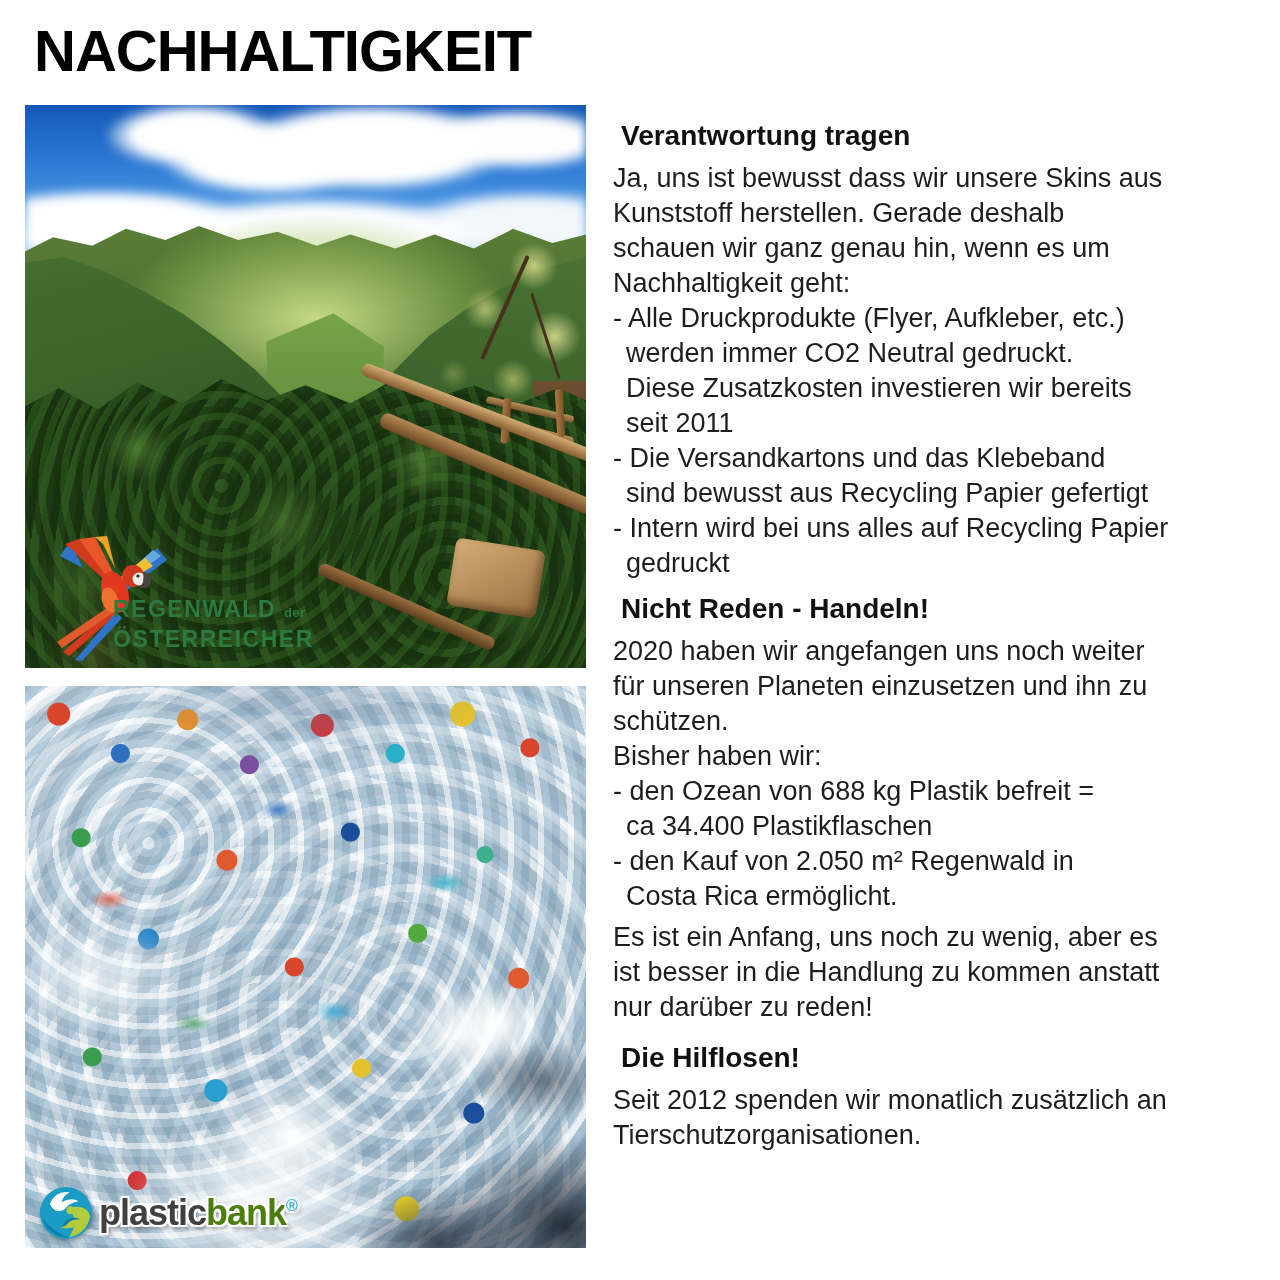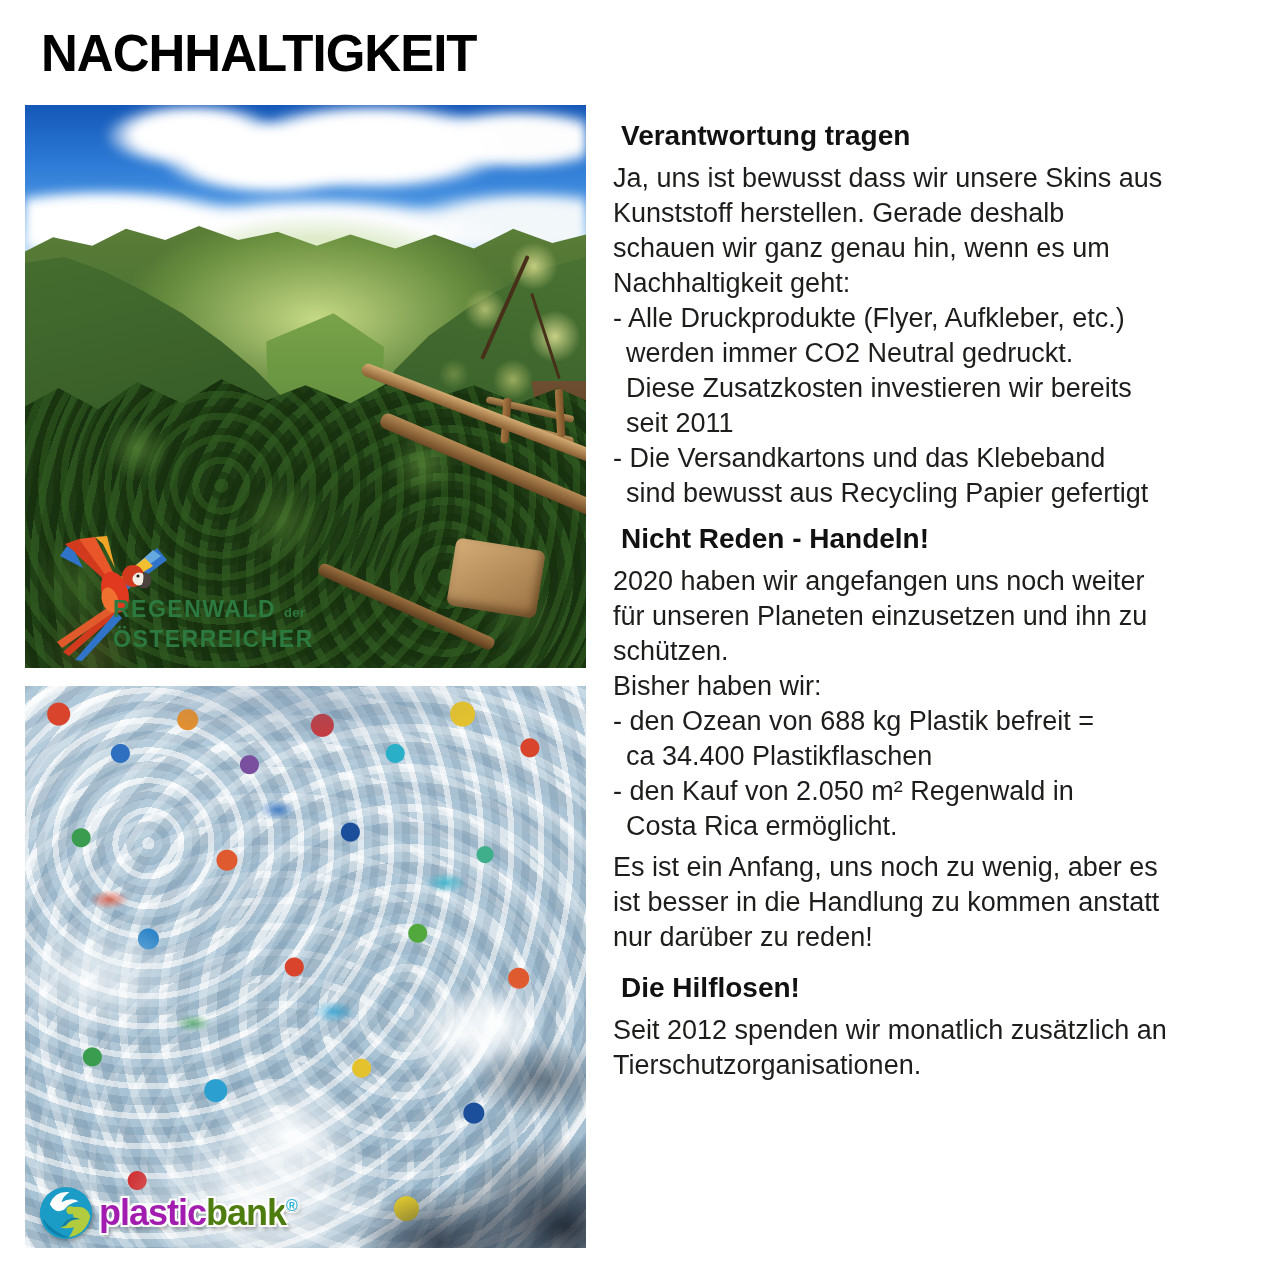--- a/index.html
+++ b/index.html
@@ -1,20 +1,20 @@
 <!DOCTYPE html>
 <html><head>
 <meta charset="utf-8">
 <style>
   html,body{margin:0;padding:0;background:#ffffff;}
   .page{position:relative;width:1280px;height:1280px;background:#fff;overflow:hidden;
         font-family:"Liberation Sans",sans-serif;color:#1d1d1b;}
 
   
-  .page-title{position:absolute;left:25px;top:8px;margin:16px;font-size:51px;font-weight:800;
+  .page-title{position:absolute;left:25px;top:8px;margin:9px;font-size:58px;font-weight:800;
               letter-spacing:-1px;color:#000;}
 
   
   .photo{position:absolute;left:25px;width:561px;overflow:hidden;}
   .photo-rainforest{top:105px;height:563px;background:#0f172a;}
   .photo-plastic{top:686px;height:562px;}
   .layer{position:absolute;inset:0;}
 
   
   .rf-sky{background:linear-gradient(180deg,#1558b8 0%,#2b79d4 10%,#4a94e2 18%,#8fc0ec 24%,#cfe6f6 28%,#eef6fb 32%,#f5fafd 100%);}
@@ -124,21 +124,21 @@
     radial-gradient(ellipse 26px 13px at 30% 60%, rgba(58,156,78,.7), transparent 70%);}
   .pl-bag{background:
     radial-gradient(ellipse 17% 13% at 47% 80%, rgba(255,255,255,.98), rgba(255,255,255,0) 80%),
     radial-gradient(ellipse 12% 9% at 84% 60%, rgba(255,255,255,.95), rgba(255,255,255,0) 80%);
     filter:blur(2px);}
 
   .pb-logo{position:absolute;left:14px;bottom:8px;display:flex;align-items:center;}
   .pb-icon{width:54px;height:54px;flex:0 0 auto;filter:drop-shadow(1px 2px 2px rgba(0,0,0,.35));}
   .pb-text{margin-left:6px;font-size:36px;font-weight:700;letter-spacing:-1px;white-space:nowrap;
     text-shadow:-2px -2px 0 #fff,2px -2px 0 #fff,-2px 2px 0 #fff,2px 2px 0 #fff,3px 4px 4px rgba(0,0,0,.4);}
-  .pb-plastic{color:#a21caf;}
+  .pb-plastic{color:#404040;}
   .pb-bank{color:#4d7c0f;}
   .pb-reg{color:#2db4d8;font-size:16px;font-weight:700;vertical-align:14px;}
 
   
   .right-col{position:absolute;left:613px;top:110px;width:660px;font-size:27px;line-height:35px;}
   .right-col h2{margin:8px;font-size:28px;line-height:35px;font-weight:700;color:#111;}
   .sec + .sec{margin-top:10px;}
   .lines,.bullet{white-space:pre-line;}
   .bullet{padding-left:13px;text-indent:-13px;}
   .outro{margin:6px 0 15px 0;}
@@ -231,20 +231,22 @@
       <div class="lines">Ja, uns ist bewusst dass wir unsere Skins aus
 Kunststoff herstellen. Gerade deshalb
 schauen wir ganz genau hin, wenn es um
 Nachhaltigkeit geht:</div>
       <div class="bullet">- Alle Druckprodukte (Flyer, Aufkleber, etc.)
 werden immer CO2 Neutral gedruckt.
 Diese Zusatzkosten investieren wir bereits
 seit 2011</div>
       <div class="bullet">- Die Versandkartons und das Klebeband
 sind bewusst aus Recycling Papier gefertigt</div>
+      <div class="bullet">- Intern wird bei uns alles auf Recycling Papier
+gedruckt</div>
     </section>
 
     <section class="sec">
       <h2>Nicht Reden - Handeln!</h2>
       <div class="lines">2020 haben wir angefangen uns noch weiter
 für unseren Planeten einzusetzen und ihn zu
 schützen.
 Bisher haben wir:</div>
       <div class="bullet">- den Ozean von 688 kg Plastik befreit =
 ca 34.400 Plastikflaschen</div>

